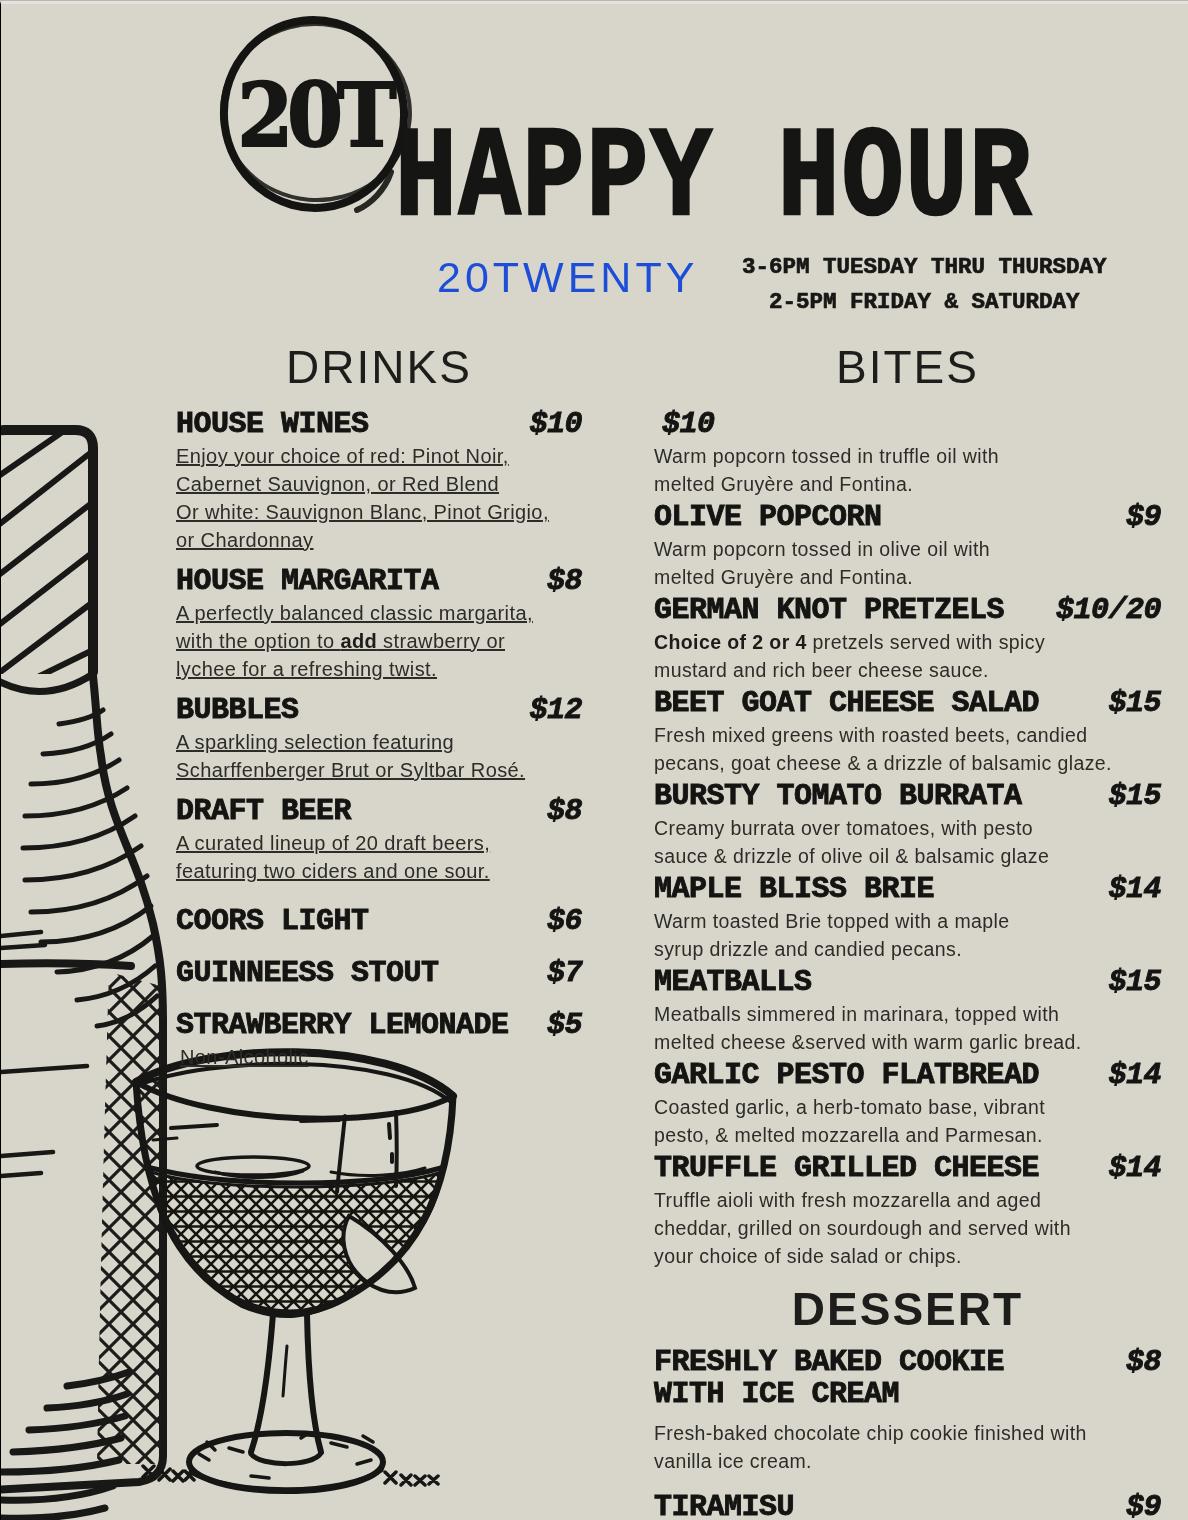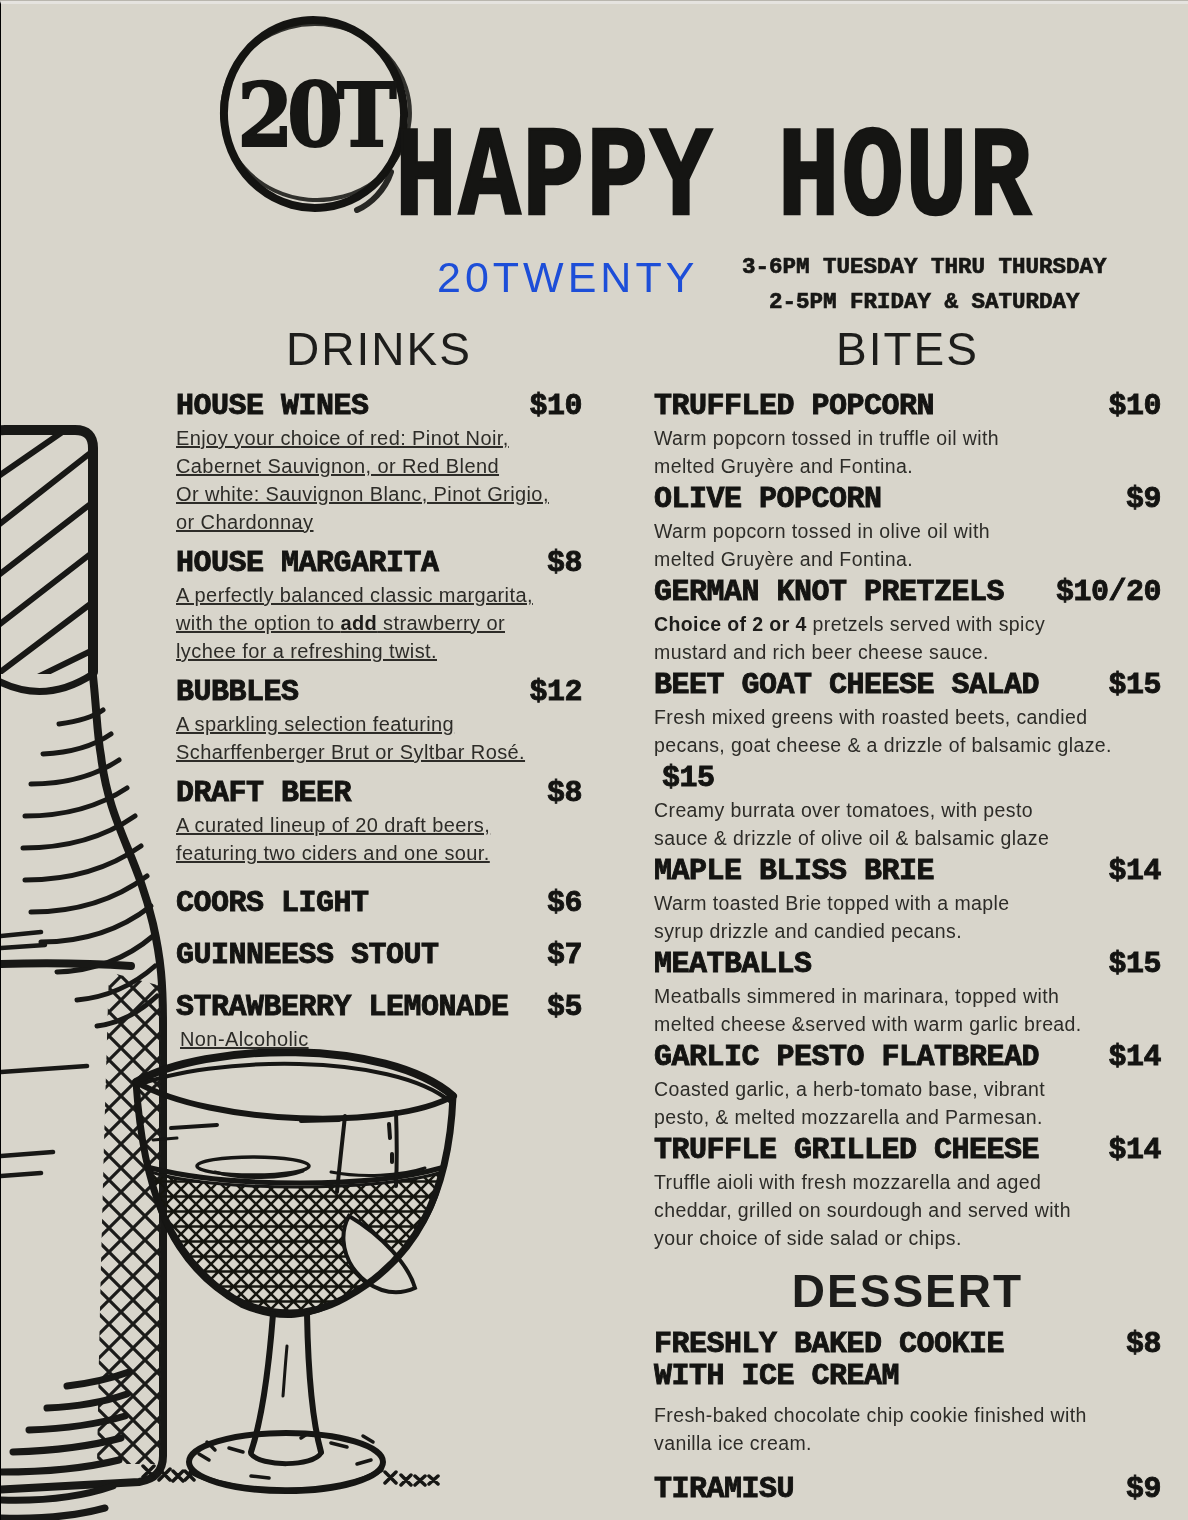--- a/index.html
+++ b/index.html
@@ -21,38 +21,38 @@
     position:absolute;left:436px;top:249px;
     font:400 43px/48px "Liberation Sans",sans-serif;letter-spacing:4px;
     color:#1d4ed8;white-space:nowrap;
   }
   .hours{
     position:absolute;left:741px;top:246px;text-align:center;
     font:700 22.5px/35px "Liberation Mono",monospace;
     -webkit-text-stroke:0.7px;color:#171715;white-space:nowrap;
   }
   
-  .col{position:absolute;top:320px;}
+  .col{position:absolute;top:338px;}
   .col-drinks{left:175px;width:406px;}
   .col-bites{left:653px;width:507px;}
   .sec-h{
     font:400 46px/50px "Liberation Sans",sans-serif;letter-spacing:2px;
     text-align:center;color:#1d1d1b;margin:0 0 16px 0;
   }
   .item{margin:0;}
   .col-drinks .list .item + .item{margin-top:11px;}
   .col-bites  .list .item + .item{margin-top:3px;}
   .item.bare{margin-top:20px !important;}
   .row{display:flex;justify-content:space-between;align-items:flex-start;}
   .nm,.pr{
     font:700 30px/32px "Liberation Mono",monospace;
     -webkit-text-stroke:0.9px;color:#141412;letter-spacing:-0.5px;
     white-space:pre-line;
   }
-  .pr{white-space:nowrap;margin-left:8px;}
+  .pr{white-space:nowrap;margin-left:8px;font-style:italic;}
   .desc{
     margin:2px 0 2px 0;white-space:pre-line;
     font:400 20px/28px "Liberation Sans",sans-serif;letter-spacing:0.4px;
     color:#2d2c28;
   }
   .desc .b{font-weight:700;color:#1d1c1a;}
   .col-drinks .desc{font-size:20px;text-decoration:underline;}
   .col-bites  .desc{font-size:19.5px;}
   .small-note{font-size:18.5px;margin-left:4px;}
   .dessert-h{margin:14px 0 12px 0;font-weight:bold;}
@@ -264,21 +264,20 @@
 
     </div>
   </div>
 
   <div class="col col-bites">
     <h2 class="sec-h">BITES</h2>
     <div class="list">
 
       <div class="item">
         <div class="row">
-          <span class="nm">TRUFFLED POPCORN</span>
           <span class="pr">$10</span>
         </div>
         <p class="desc"><span>Warm popcorn tossed in truffle oil with
 melted Gruyère and Fontina.</span></p>
       </div>
 
       <div class="item">
         <div class="row">
           <span class="nm">OLIVE POPCORN</span>
           <span class="pr">$9</span>
@@ -300,20 +299,21 @@
         <div class="row">
           <span class="nm">BEET GOAT CHEESE SALAD</span>
           <span class="pr">$15</span>
         </div>
         <p class="desc"><span>Fresh mixed greens with roasted beets, candied
 pecans, goat cheese &amp; a drizzle of balsamic glaze.</span></p>
       </div>
 
       <div class="item">
         <div class="row">
+          <span class="nm">BURSTY TOMATO BURRATA</span>
           <span class="pr">$15</span>
         </div>
         <p class="desc"><span>Creamy burrata over tomatoes, with pesto
 sauce &amp; drizzle of olive oil &amp; balsamic glaze</span></p>
       </div>
 
       <div class="item">
         <div class="row">
           <span class="nm">MAPLE BLISS BRIE</span>
           <span class="pr">$14</span>

